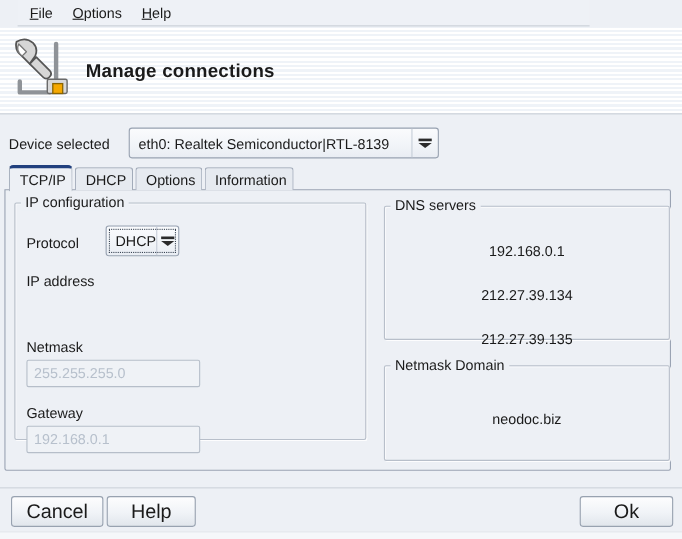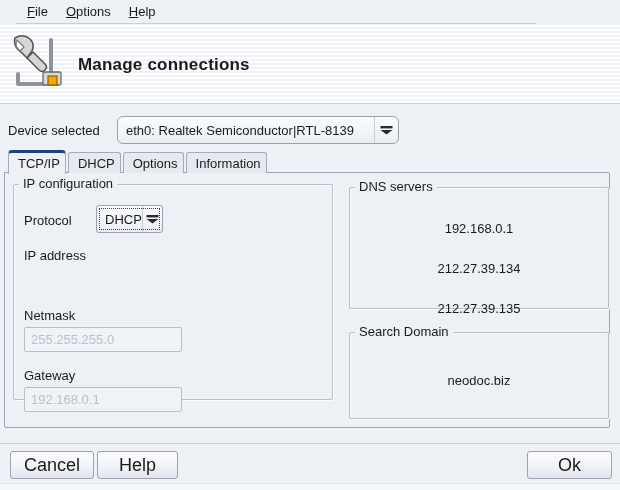--- a/index.html
+++ b/index.html
@@ -44,21 +44,21 @@
     background: linear-gradient(180deg, #fafbfd 0%, #f1f4f8 60%, #e9edf3 100%);
     border: 1px solid #98a2b1;
     border-radius: 3px;
     display: flex; align-items: center;
   }
   .combo .combo-text { padding-left: 8px; flex: 1 1 auto; white-space: nowrap; }
   .combo .combo-arrow-box {
     width: 24px; align-self: stretch; display: flex; align-items: center; justify-content: center;
     border-left: 1px solid #c6cdd7;
   }
-  .device-combo { left: 117px; top: 116px; width: 282px; height: 28px; border-radius: 6px; }
+  .device-combo { left: 117px; top: 116px; width: 282px; height: 28px; }
   .protocol-combo { left: 82px; top: 203px; width: 67px; height: 28px;
     outline: 1px dotted #3a4554; outline-offset: -4px; }
 
   
   .tabs { position: absolute; left: 8px; top: 150px; height: 23px; display: flex; z-index: 3; }
   .tab {
     padding: 3px 5px 2px 9px;
     background: #e6eaf0;
     border: 1px solid #a2abb9;
     border-bottom: none;
@@ -212,21 +212,21 @@
   <div class="frame frame-dns">
     <div class="frame-label">DNS servers</div>
     <div class="dns-list">
       <div class="dns-item">192.168.0.1</div>
       <div class="dns-item">212.27.39.134</div>
       <div class="dns-item">212.27.39.135</div>
     </div>
   </div>
 
   <div class="frame frame-search">
-    <div class="frame-label">Search Domain</div>
+    <div class="frame-label">Netmask Domain</div>
     <div class="search-value">neodoc.biz</div>
   </div>
 
 </div>
 
 <div class="bottom-sep"></div>
 <div class="btn btn-cancel">Cancel</div>
 <div class="btn btn-help">Help</div>
 <div class="btn btn-apply">Apply</div>
 <div class="btn btn-ok">Ok</div>

